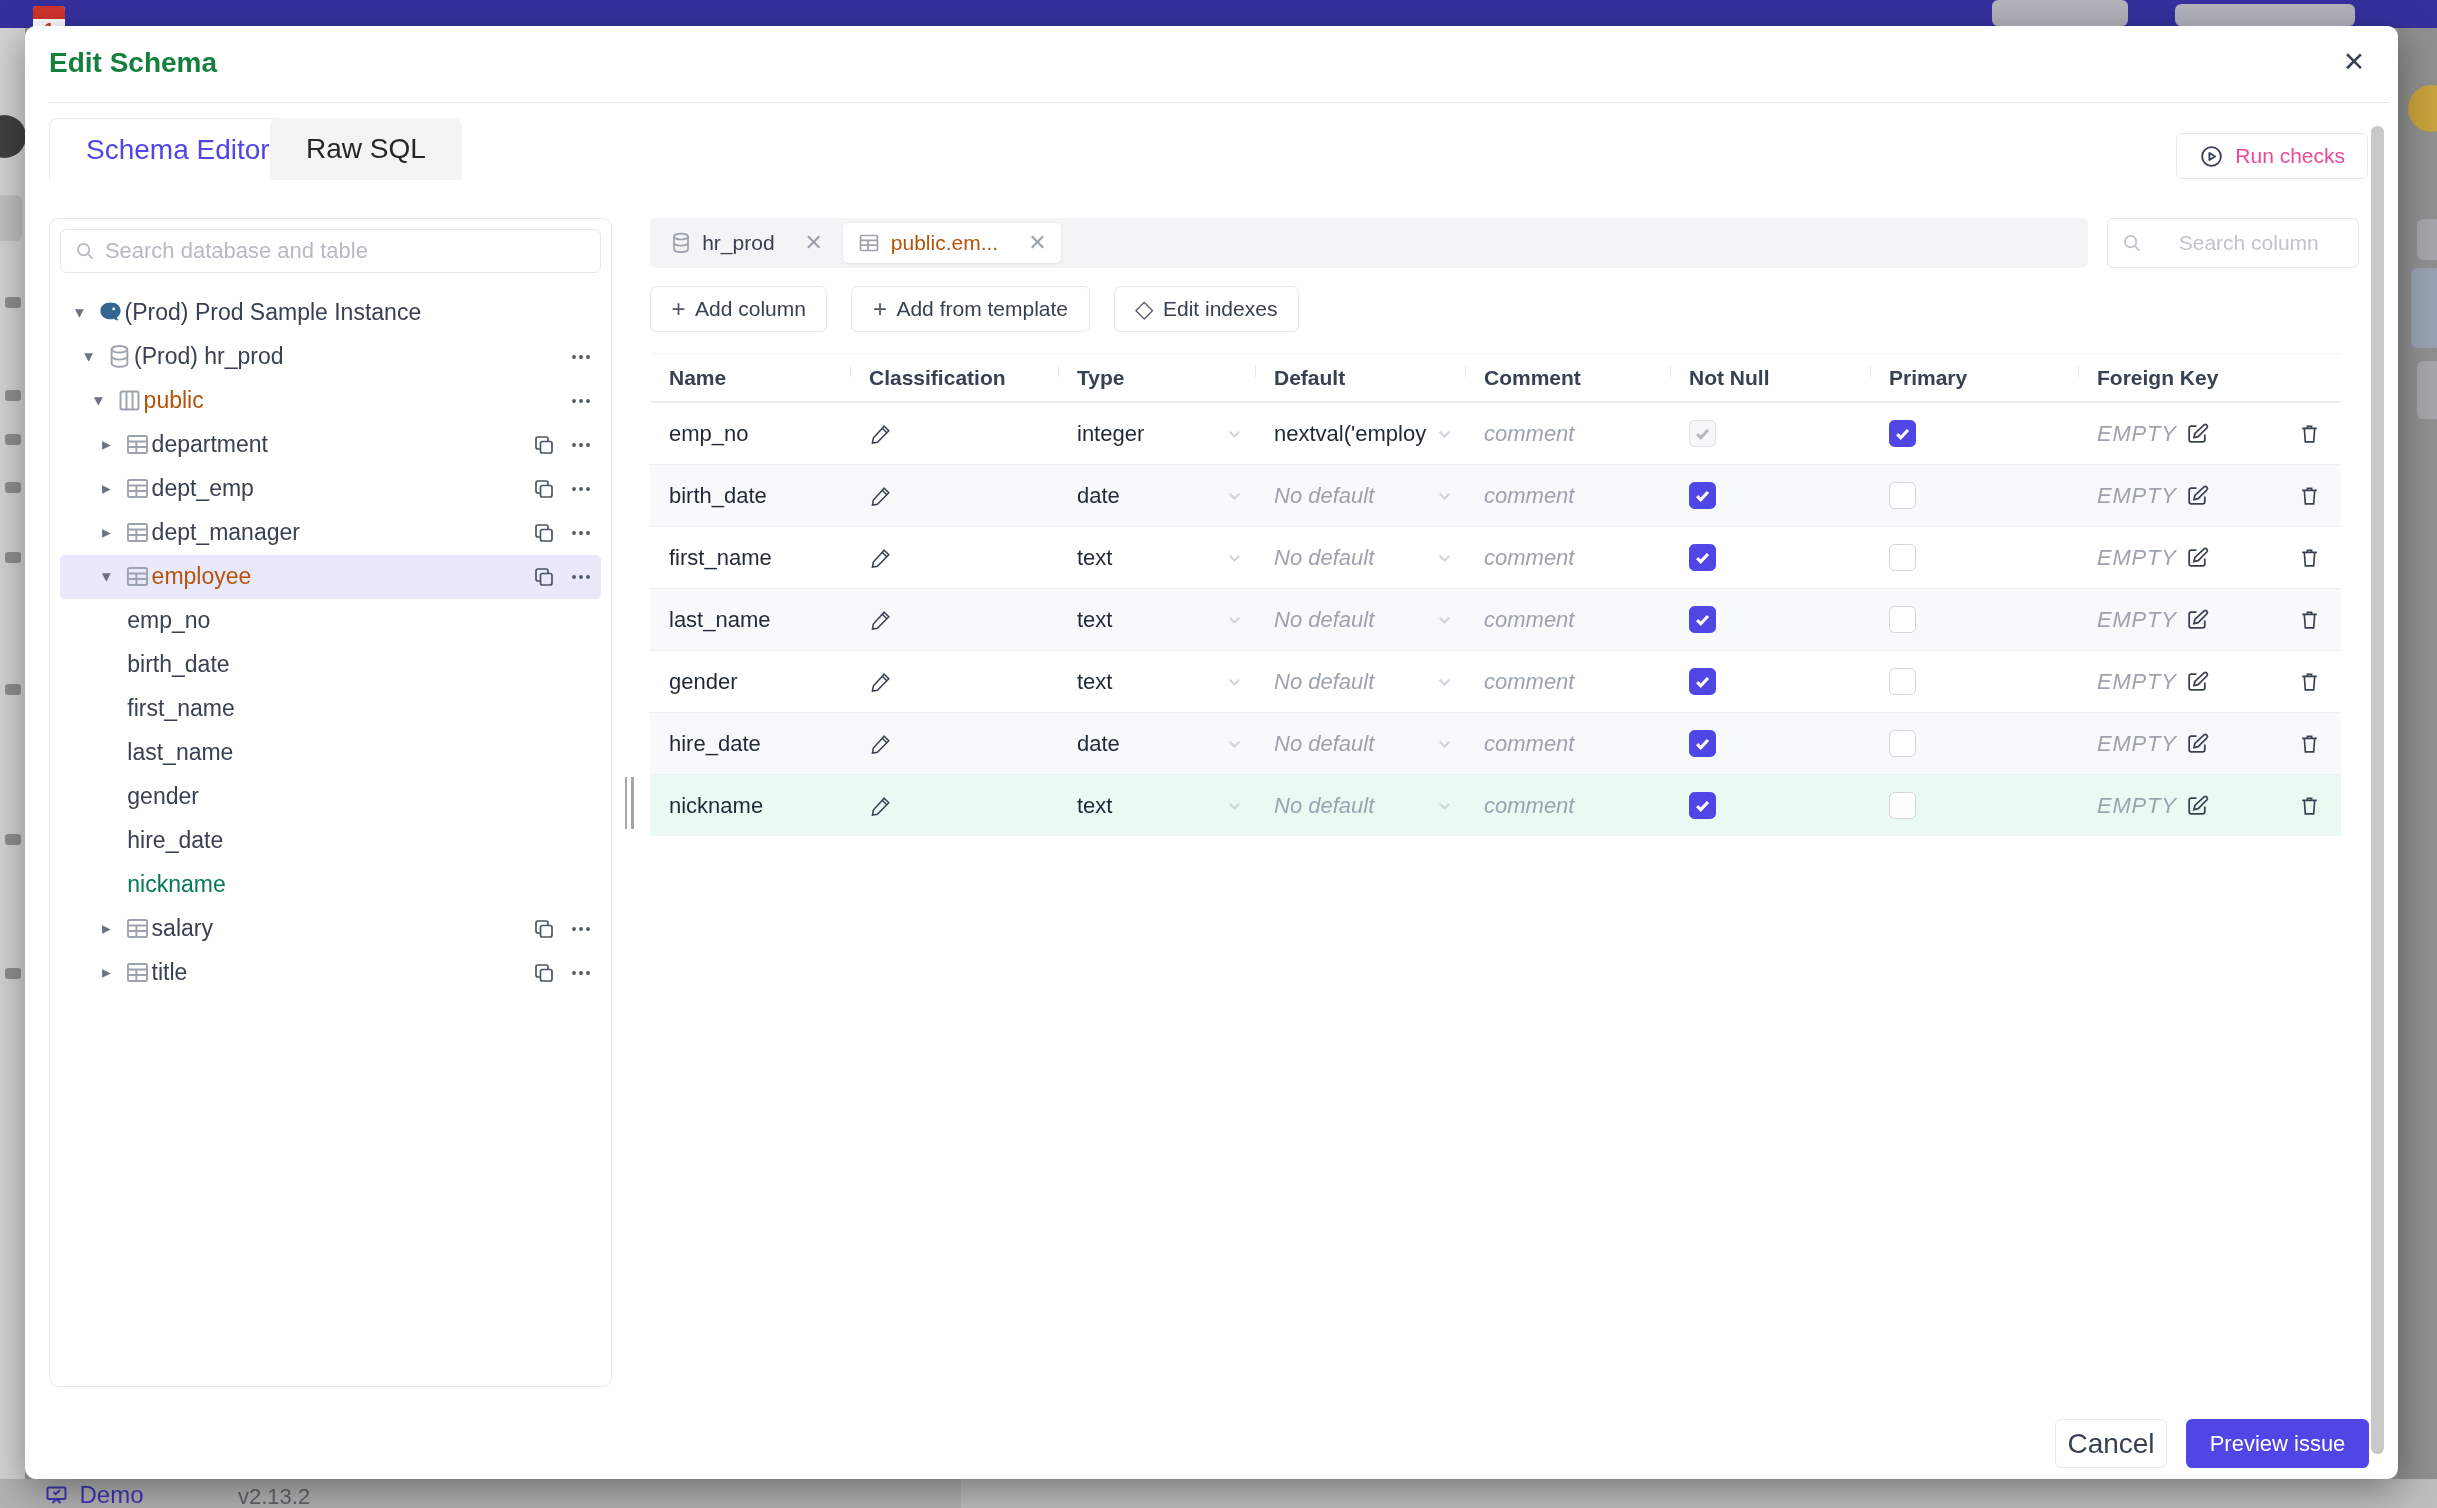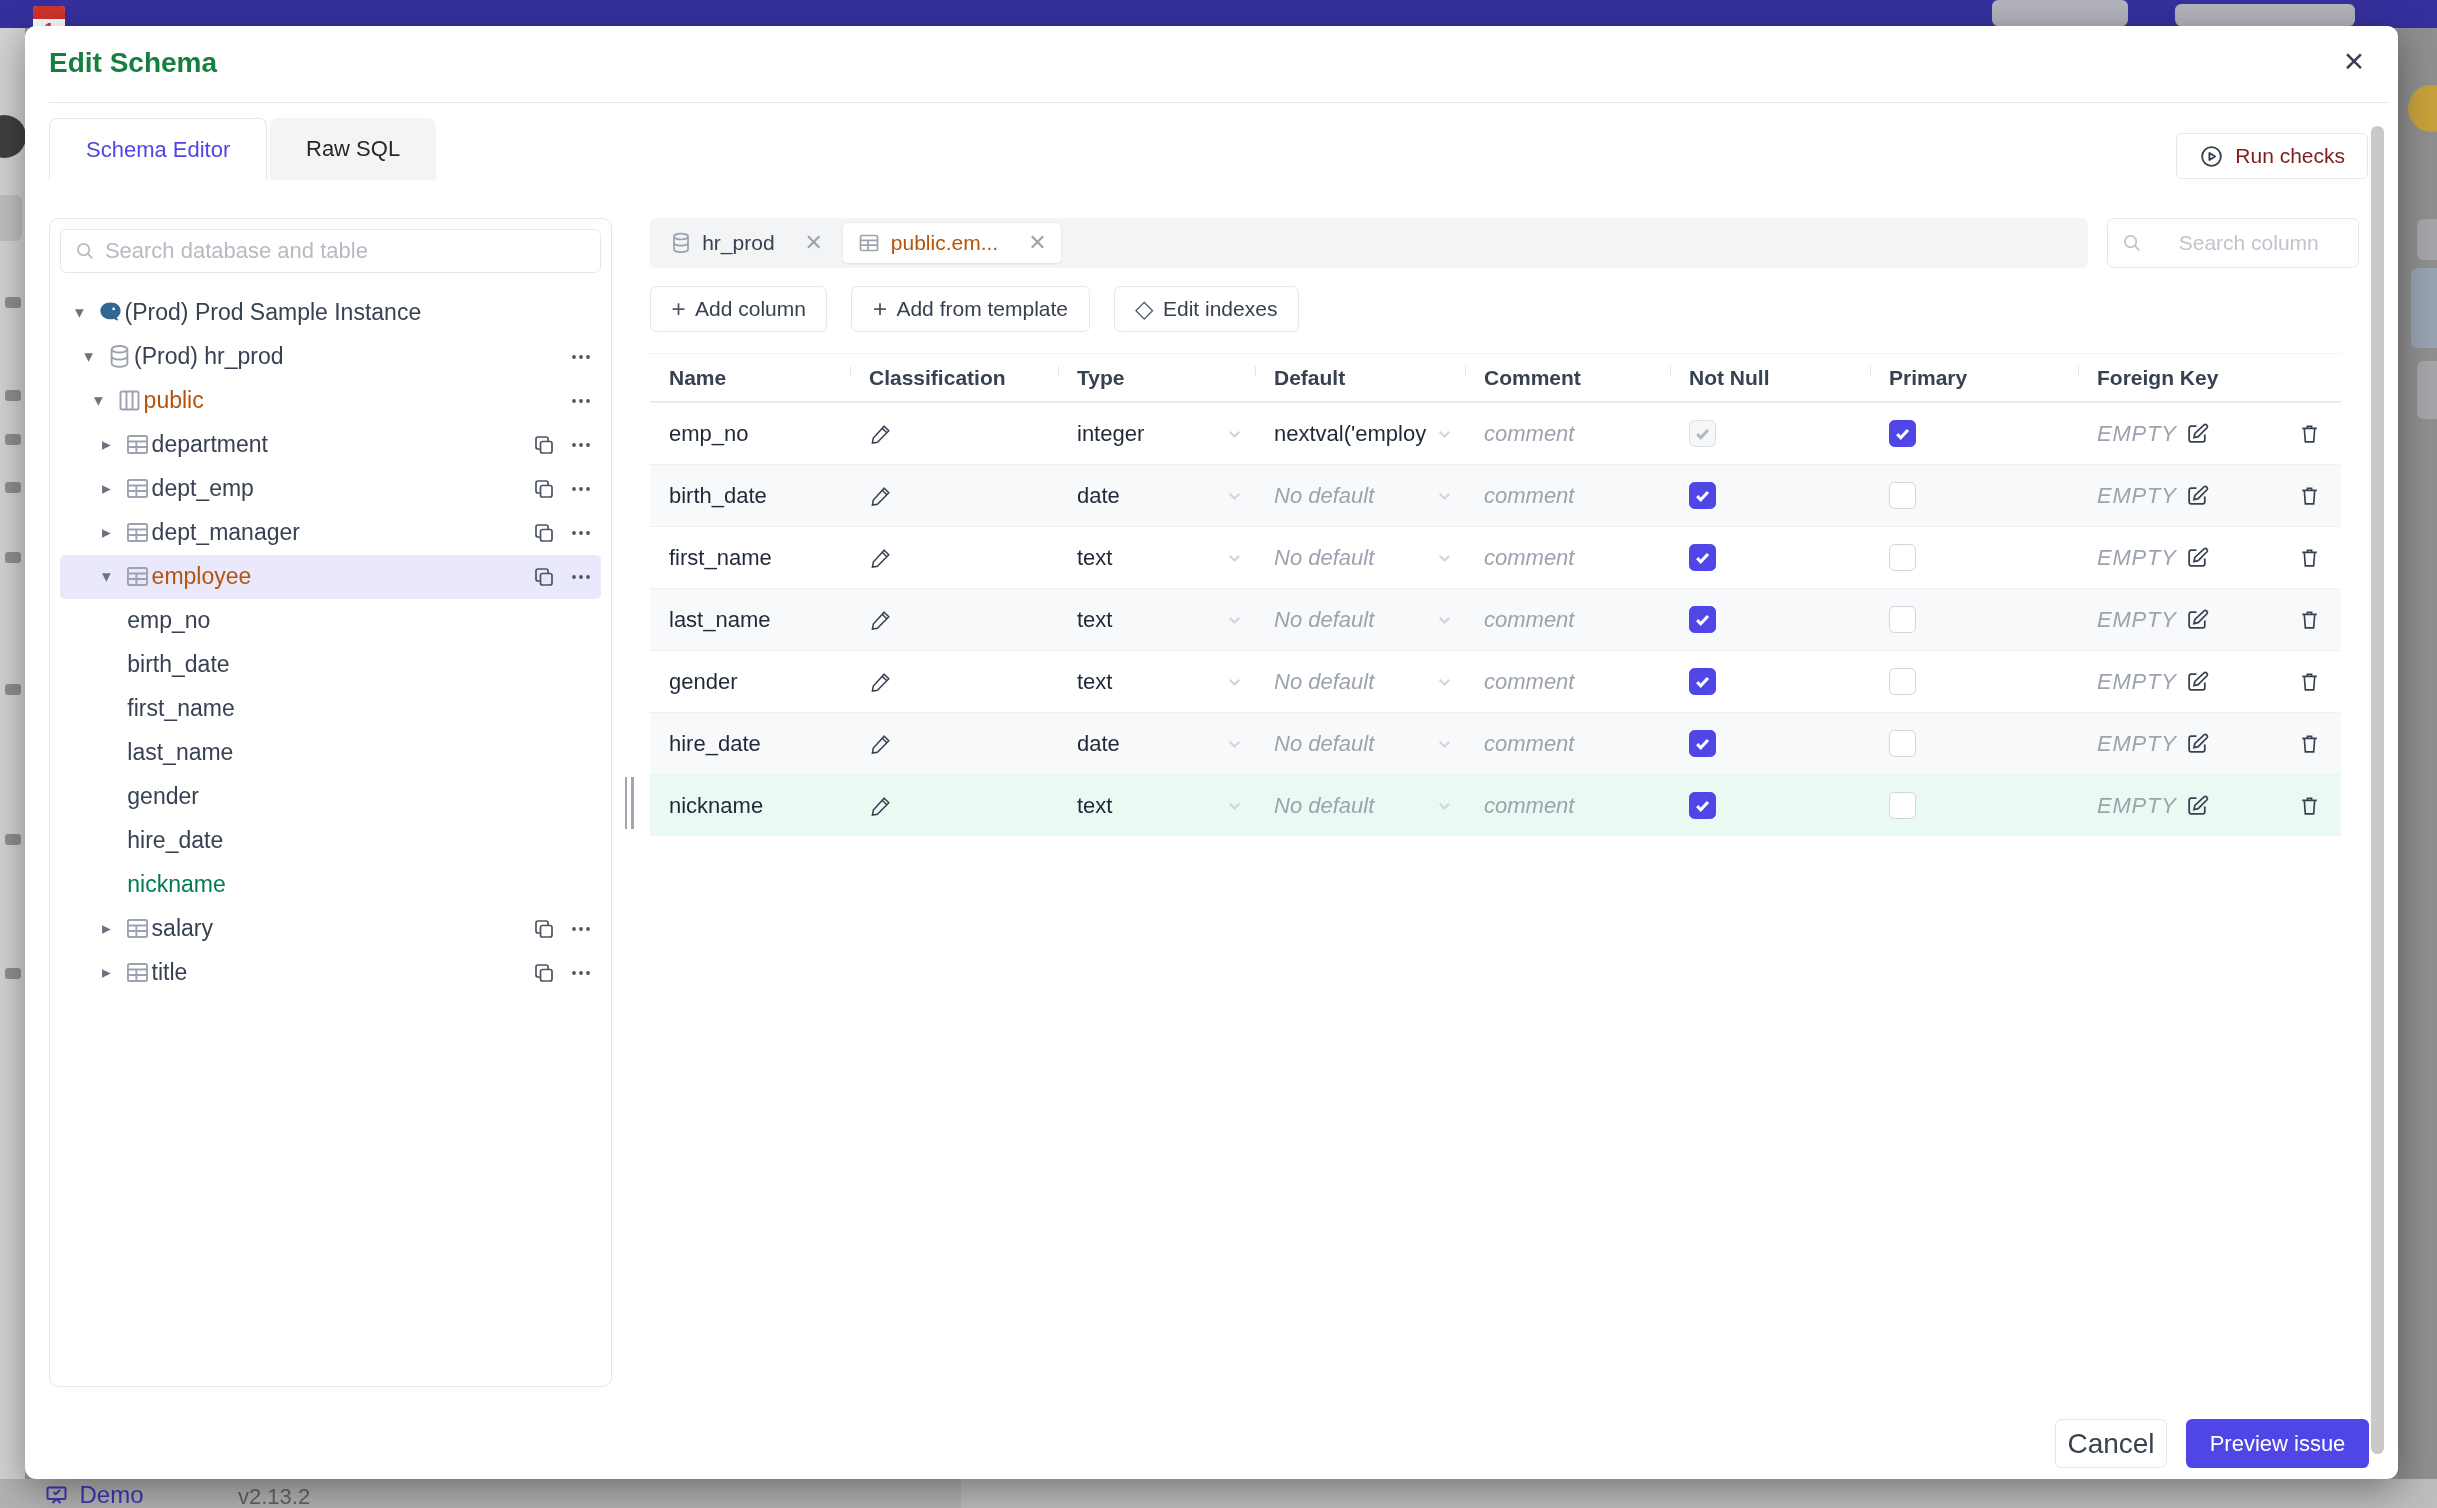--- a/index.html
+++ b/index.html
@@ -30,25 +30,25 @@
 
   
   .modal { position:absolute; left:25px; top:26px; width:2373px; height:1453px; background:#fff;
            border-radius:11px; box-shadow:0 9.5px 38px rgba(0,0,0,.38); }
   .m-title { position:absolute; left:24px; top:20.5px; font-size:28px; font-weight:600; color:#15803d; }
   .m-close { position:absolute; right:22px; top:12.6px; width:44px; height:44px; font-size:35px; line-height:44px;
              text-align:center; color:#374151; cursor:pointer; }
   .m-hdiv { position:absolute; left:24px; right:9.5px; top:76px; height:0.8px; background:#e5e7eb; }
 
   .m-tab { position:absolute; top:92px; height:62px; display:flex; align-items:center; padding:0 36px;
-           font-size:22px; border-radius:8px 8px 0 0; cursor:pointer; }
+           font-size:28px; border-radius:8px 8px 0 0; cursor:pointer; }
   .m-tab.active { left:24px; background:#fff; border:0.8px solid #e5e7eb; border-bottom:none; color:#4f46e5; }
   .m-tab.inactive { left:245px; background:#f4f4f5; color:#27272a; }
   .run-checks { position:absolute; right:30px; top:107px; height:46px; display:flex; align-items:center; gap:11px;
-                border:0.8px solid #e5e7eb; border-radius:6.3px; padding:1px 22px; font-size:21px; color:#7f1d1d; background:#fff; cursor:pointer; }
+                border:0.8px solid #e5e7eb; border-radius:6.3px; padding:1px 22px; font-size:21px; color:#ec4899; background:#fff; cursor:pointer; }
   .run-checks svg { width:25px; height:25px; color:#374151; }
 
   
   .sidebar { position:absolute; left:24px; top:192px; width:563px; height:1169px;
              border:0.8px solid #e5e7eb; border-radius:9.5px; padding:10.3px; overflow:hidden; }
   .search-box { height:44px; border:0.8px solid #e5e7eb; border-radius:6.3px; display:flex; align-items:center;
                 padding:0 12.6px; gap:9px; color:#b6bac2; }
   .search-box svg { width:22px; height:22px; flex:none; }
   .search-box input { border:none; outline:none; font-size:22px; width:100%; color:#374151;
                       font-family:"Liberation Sans","DejaVu Sans",sans-serif; }

